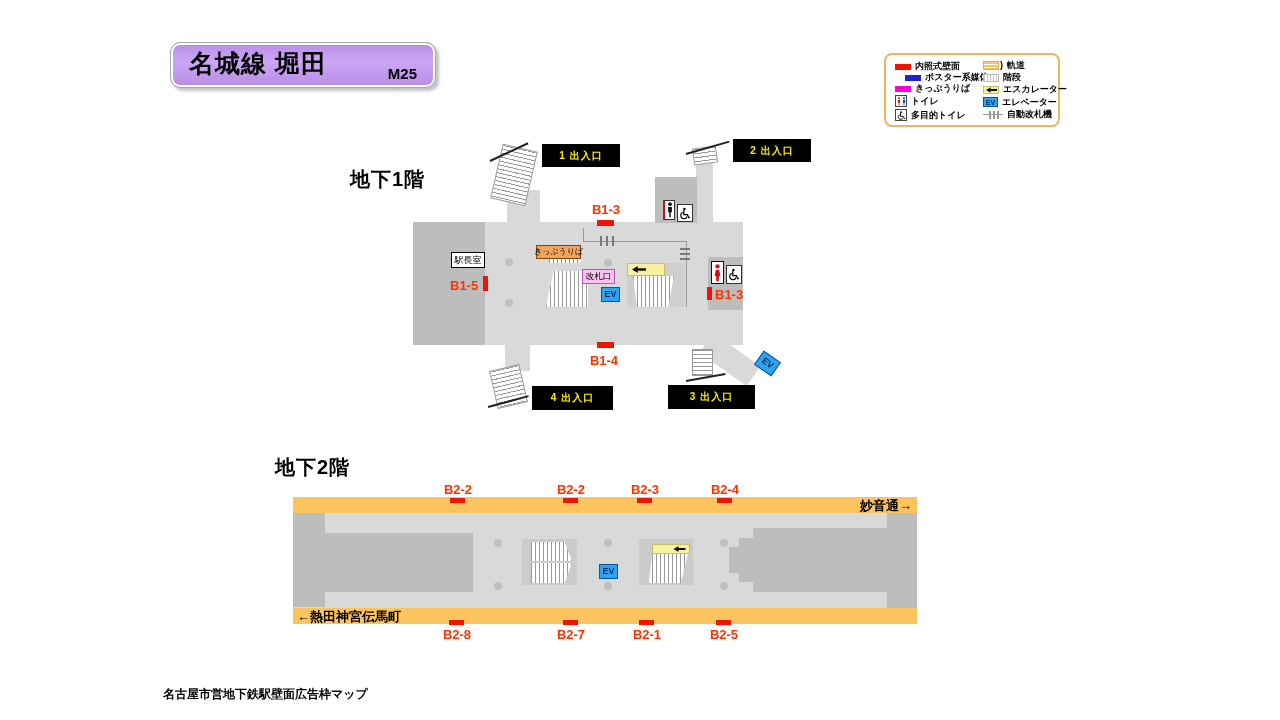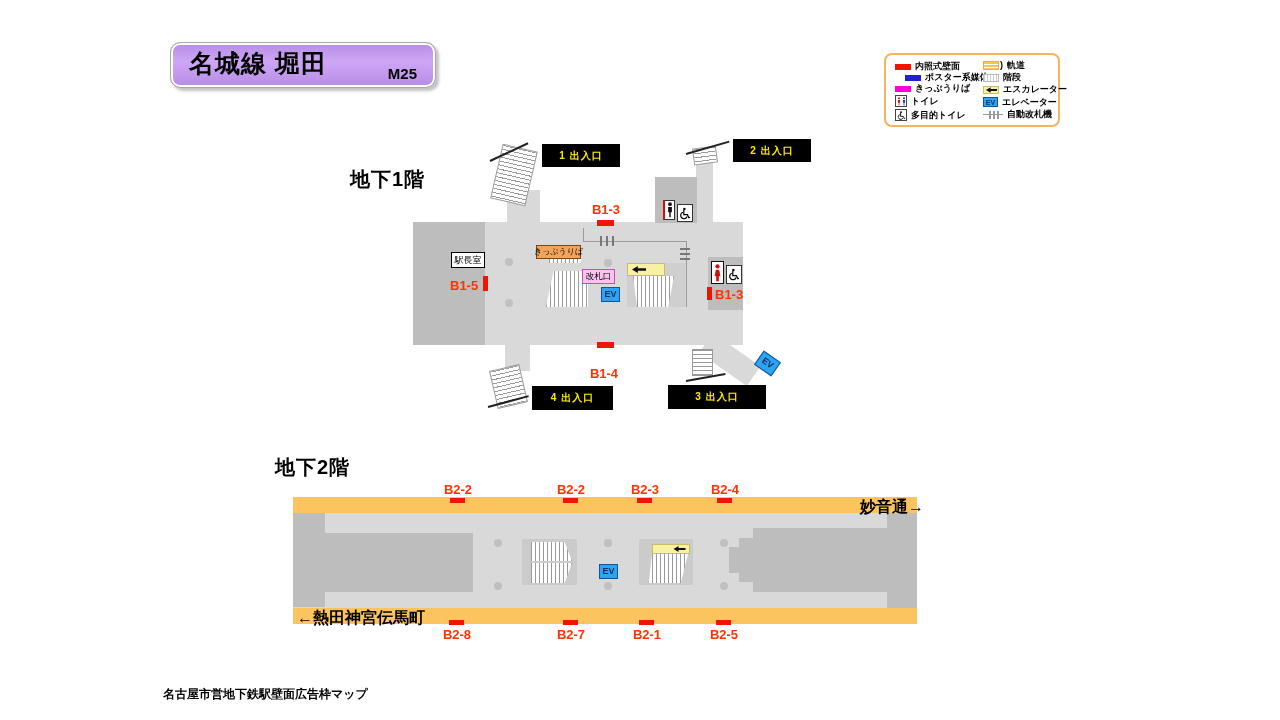--- a/index.html
+++ b/index.html
@@ -19,21 +19,21 @@
   .vstr{background:repeating-linear-gradient(90deg,#9a9a9a 0,#9a9a9a 1px,#fff 1px,#fff 4px);}
   .evbox{position:absolute;background:#2fa3f0;border:1px solid #0a57a0;color:#05336b;font-weight:bold;
          font-size:9px;display:flex;align-items:center;justify-content:center;line-height:1;}
   .wbox{position:absolute;background:#fff;border:1px solid #333;display:flex;align-items:center;justify-content:center;}
   .pillar{position:absolute;width:8px;height:8px;border-radius:50%;background:#c0c0c0;}
   .room{position:absolute;background:#fff;border:1px solid #000;font-size:9px;font-weight:normal;
         display:flex;align-items:center;justify-content:center;line-height:1;white-space:nowrap;}
   .gline{position:absolute;background:#9a9a9a;}
   .gtick{position:absolute;background:#787878;}
   .track{position:absolute;background:#fcc45f;}
-  .dir-txt{position:absolute;font-size:16px;font-weight:bold;line-height:1;white-space:nowrap;}
+  .dir-txt{position:absolute;font-size:13px;font-weight:bold;line-height:1;white-space:nowrap;}
   .esc-band{position:absolute;background:#f6f1a3;border:1px solid #c9bf62;display:flex;align-items:center;}
   
   .hdr{position:absolute;border-radius:10px;border:1px solid #a9a9a9;
        background:linear-gradient(180deg,#b78ce4 0%,#cda6f6 42%,#b78ce4 100%);
        box-shadow:3px 3px 3px rgba(120,120,120,.45), inset 0 0 0 2px #ffffff;}
   .hdr-title{position:absolute;left:18px;top:8px;font-size:25px;font-weight:bold;line-height:1;letter-spacing:1px;}
   .hdr-code{position:absolute;right:18px;bottom:6px;font-size:15px;font-weight:bold;line-height:1;}
   
   .legend{position:absolute;background:#fff;border:2px solid #f2b45f;border-radius:8px;}
   .lg-row{position:absolute;display:flex;align-items:center;gap:4px;}
@@ -200,27 +200,27 @@
         <path d="M8 4v8h6l2.5 5 1.8-.8" stroke="#000" stroke-width="2" fill="none"></path>
         <path d="M6.5 8a5.5 5.5 0 1 0 7 7" stroke="#000" stroke-width="2" fill="none"></path>
       </svg>
   </div>
 
   <div class="bar abs" style="left:597px;top:220px;width:17px;height:6px"></div>
   <div class="t-red c" style="left:606px;top:203px">B1-3</div>
   <div class="bar abs" style="left:707px;top:287px;width:5px;height:13px"></div>
   <div class="t-red" style="left:715px;top:288px">B1-3</div>
   <div class="bar abs" style="left:597px;top:342px;width:17px;height:6px"></div>
-  <div class="t-red c" style="left:604px;top:367px">B1-4</div>
+  <div class="t-red c" style="left:604px;top:354px">B1-4</div>
   <div class="bar abs" style="left:483px;top:276px;width:5px;height:15px"></div>
   <div class="t-red" style="left:450px;top:279px">B1-5</div>
 
   <div class="exit-lab" style="left:542px;top:144px;width:78px;height:23px">1 出入口</div>
   <div class="exit-lab" style="left:733px;top:139px;width:78px;height:23px">2 出入口</div>
-  <div class="exit-lab" style="left:668px;top:385px;width:98px;height:24px">3 出入口</div>
+  <div class="exit-lab" style="left:668px;top:385px;width:87px;height:24px">3 出入口</div>
   <div class="exit-lab" style="left:532px;top:386px;width:81px;height:24px">4 出入口</div>
 
   <div class="floor-title" style="left:275px;top:457px">地下2階</div>
 
   <div class="track" style="left:293px;top:497px;width:624px;height:16px"></div>
   <div class="track" style="left:293px;top:608px;width:624px;height:16px"></div>
   <div class="abs lite" style="left:293px;top:513px;width:594px;height:95px"></div>
 
   <div class="abs blk" style="left:293px;top:513px;width:32px;height:94px"></div>
   <div class="abs blk" style="left:325px;top:533px;width:148px;height:59px"></div>

